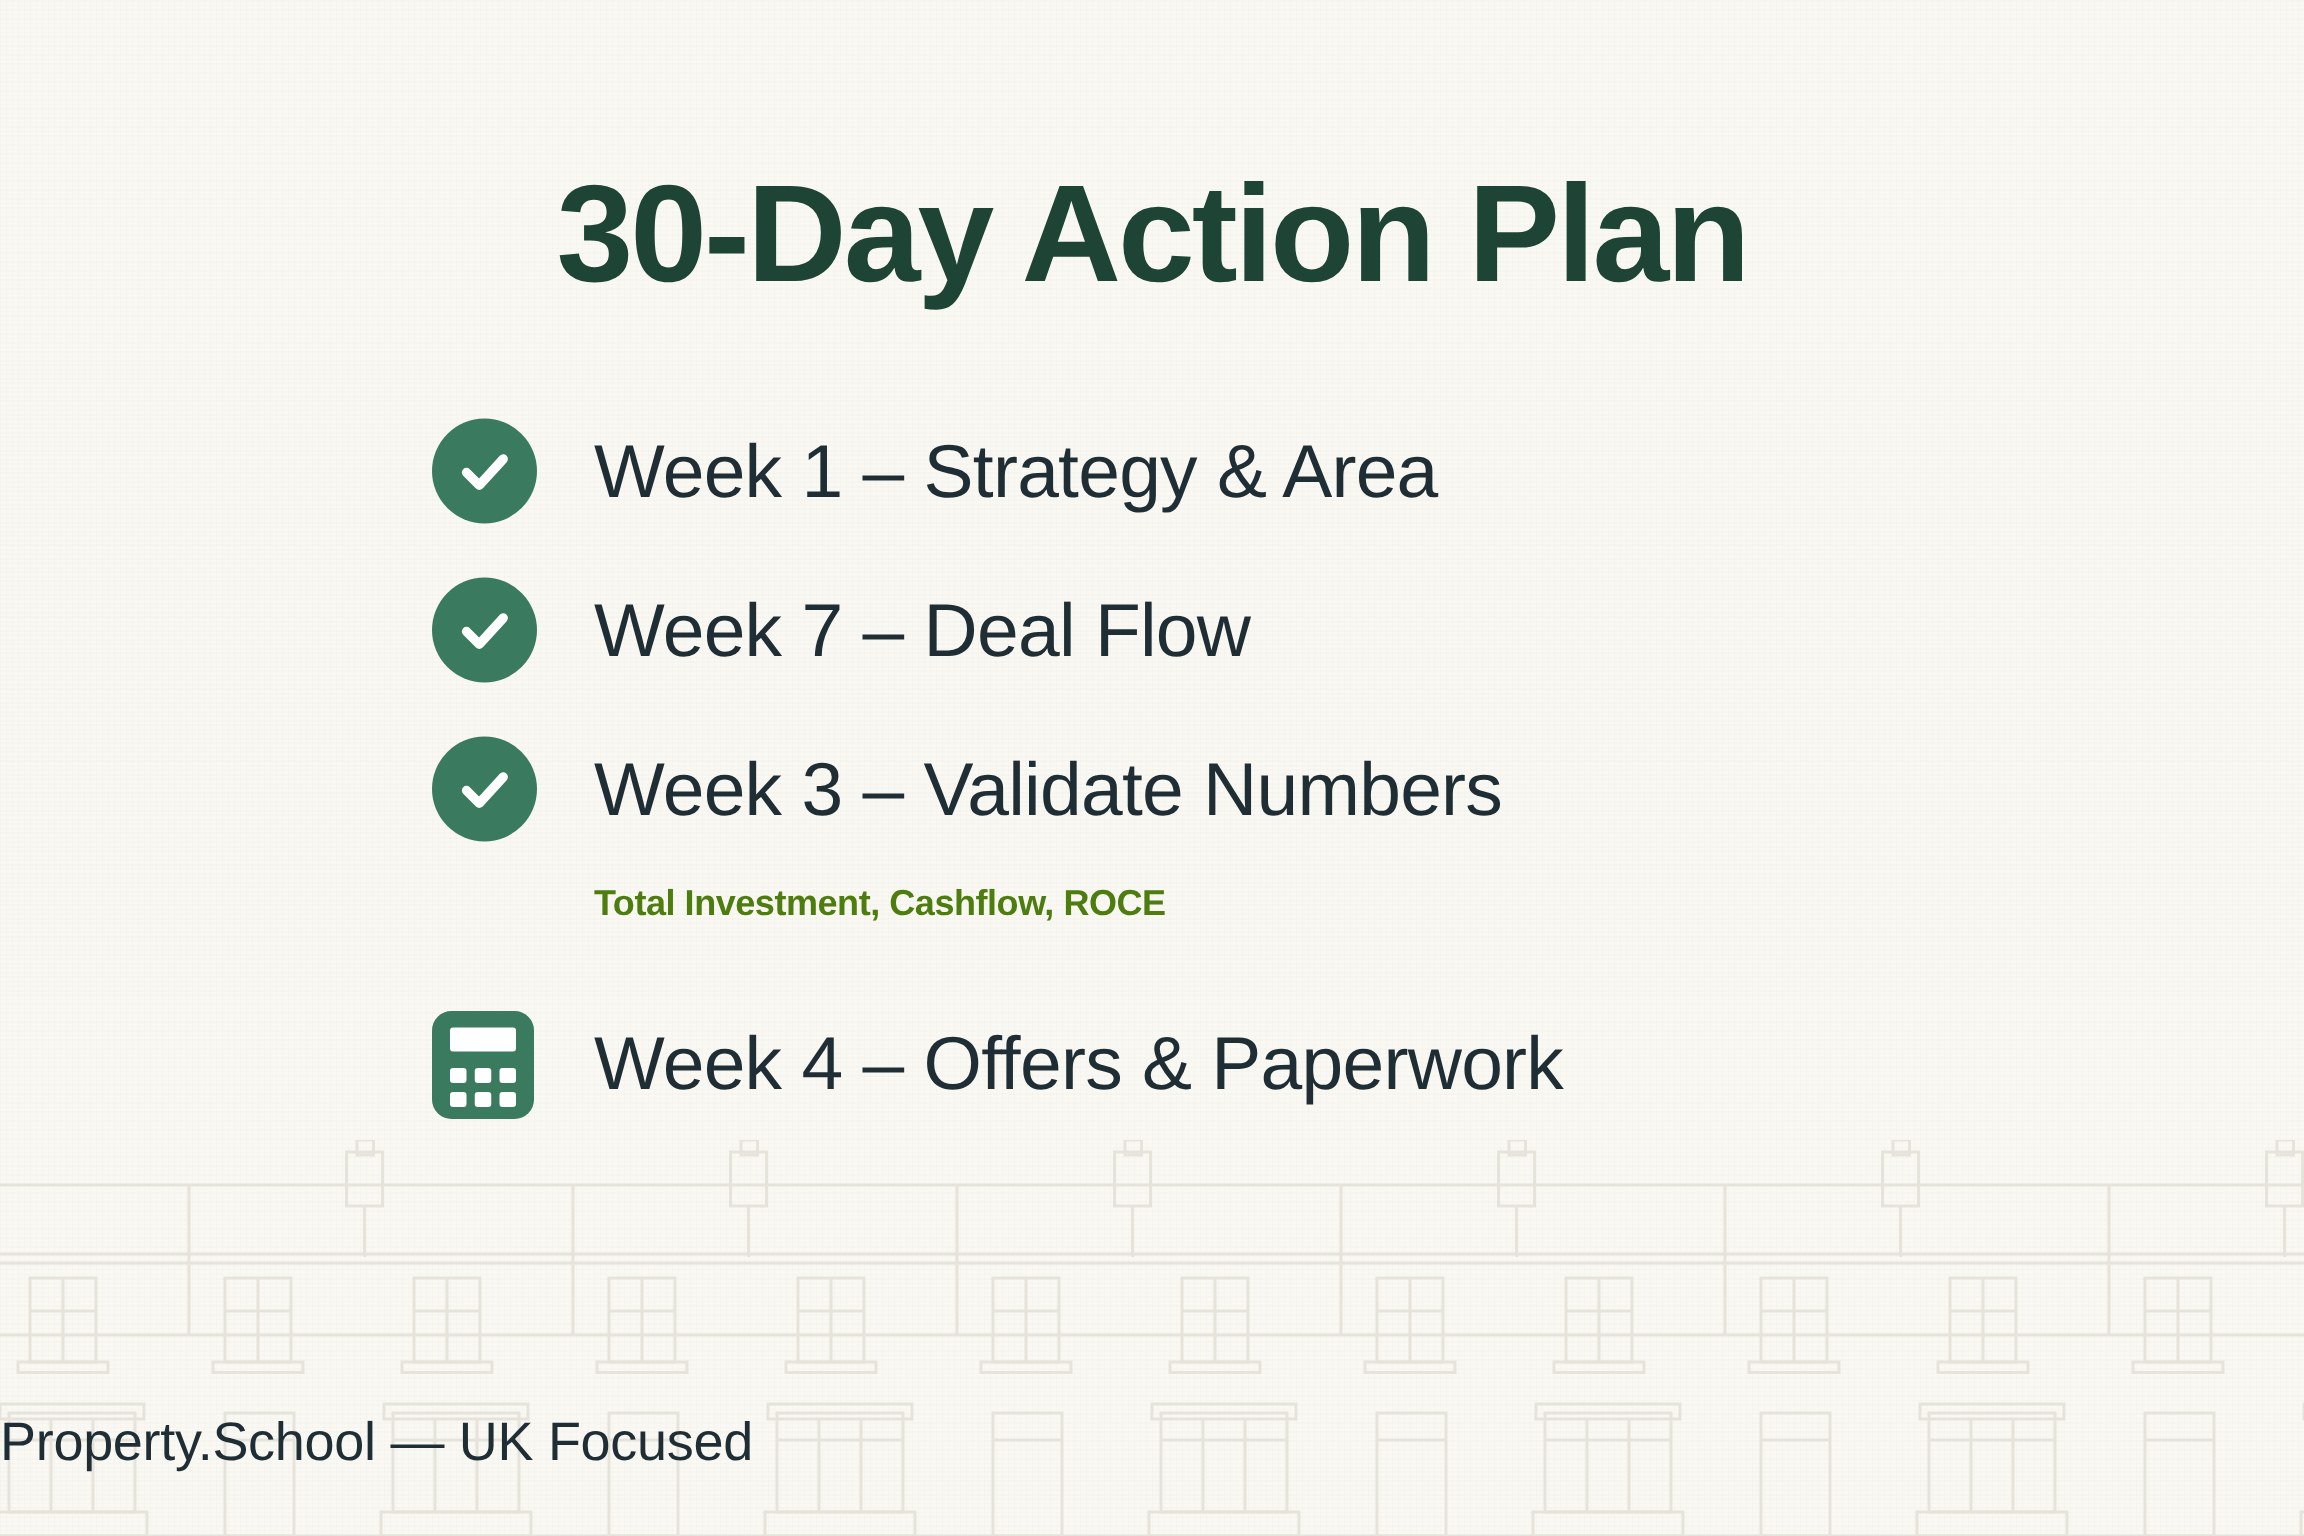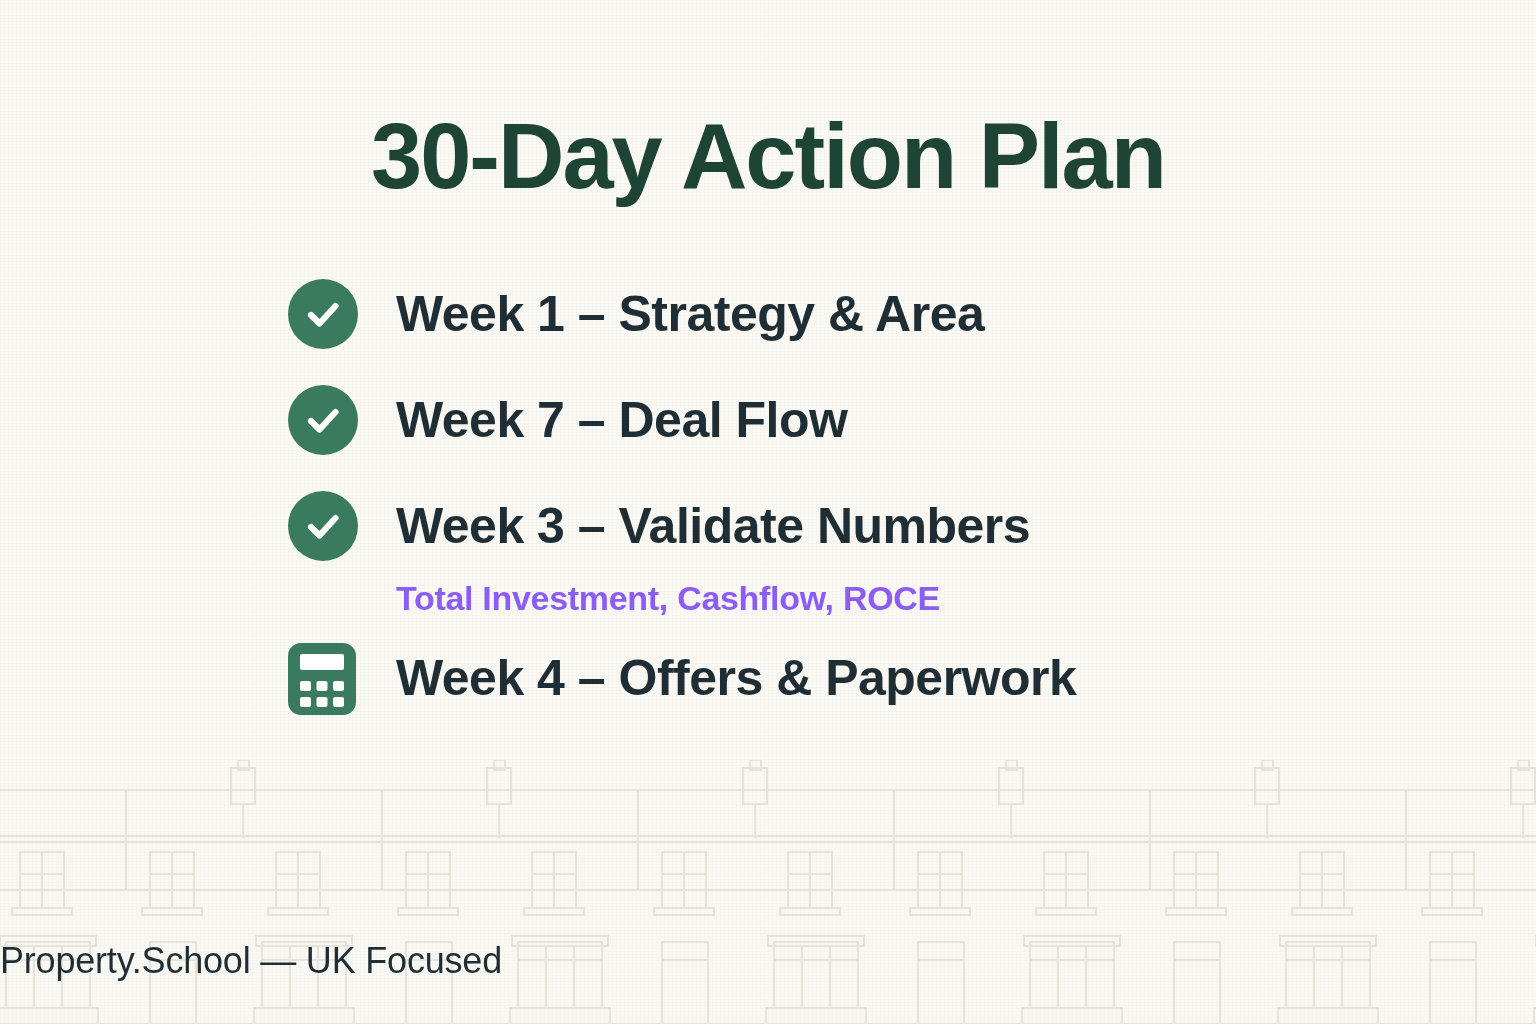--- a/index.html
+++ b/index.html
@@ -61,21 +61,21 @@
     left:288px;
   }
 
   .row{
     display:flex;
     align-items:center;
     height:72px;
     margin-bottom:34px;
   }
   .row.r3{ margin-bottom:0; }
-  .row.r4{ margin-top:24px; margin-bottom:0; }
+  .row.r4{ margin-top:56px; margin-bottom:0; }
 
   .icon-slot{
     width:70px; height:70px;
     flex:0 0 70px;
     position:relative;
   }
 
   .check-circle{
     width:70px; height:70px;
     border-radius:50%;
@@ -87,33 +87,33 @@
   .check-circle svg{ display:block; }
 
   .calc-icon{
     width:68px; height:72px;
     display:block;
   }
 
   .row-label{
     margin-left:38px;
     font-size:50px;
-    font-weight:bold;
+    font-weight:normal;
     color:#1E2E34;
     letter-spacing:-0.5px;
     white-space:nowrap;
     line-height:1;
   }
 
   .subline{
     margin-left:108px;
-    margin-top:17px;
-    font-size:34px;
+    margin-top:27px;
+    font-size:24px;
     font-weight:bold;
-    color:#8b5cf6;
+    color:#4d7c0f;
     letter-spacing:-0.3px;
     white-space:nowrap;
   }
 
   
   .footer{
     position:absolute;
     left:0; right:0;
     top:940px;
     text-align:left;

